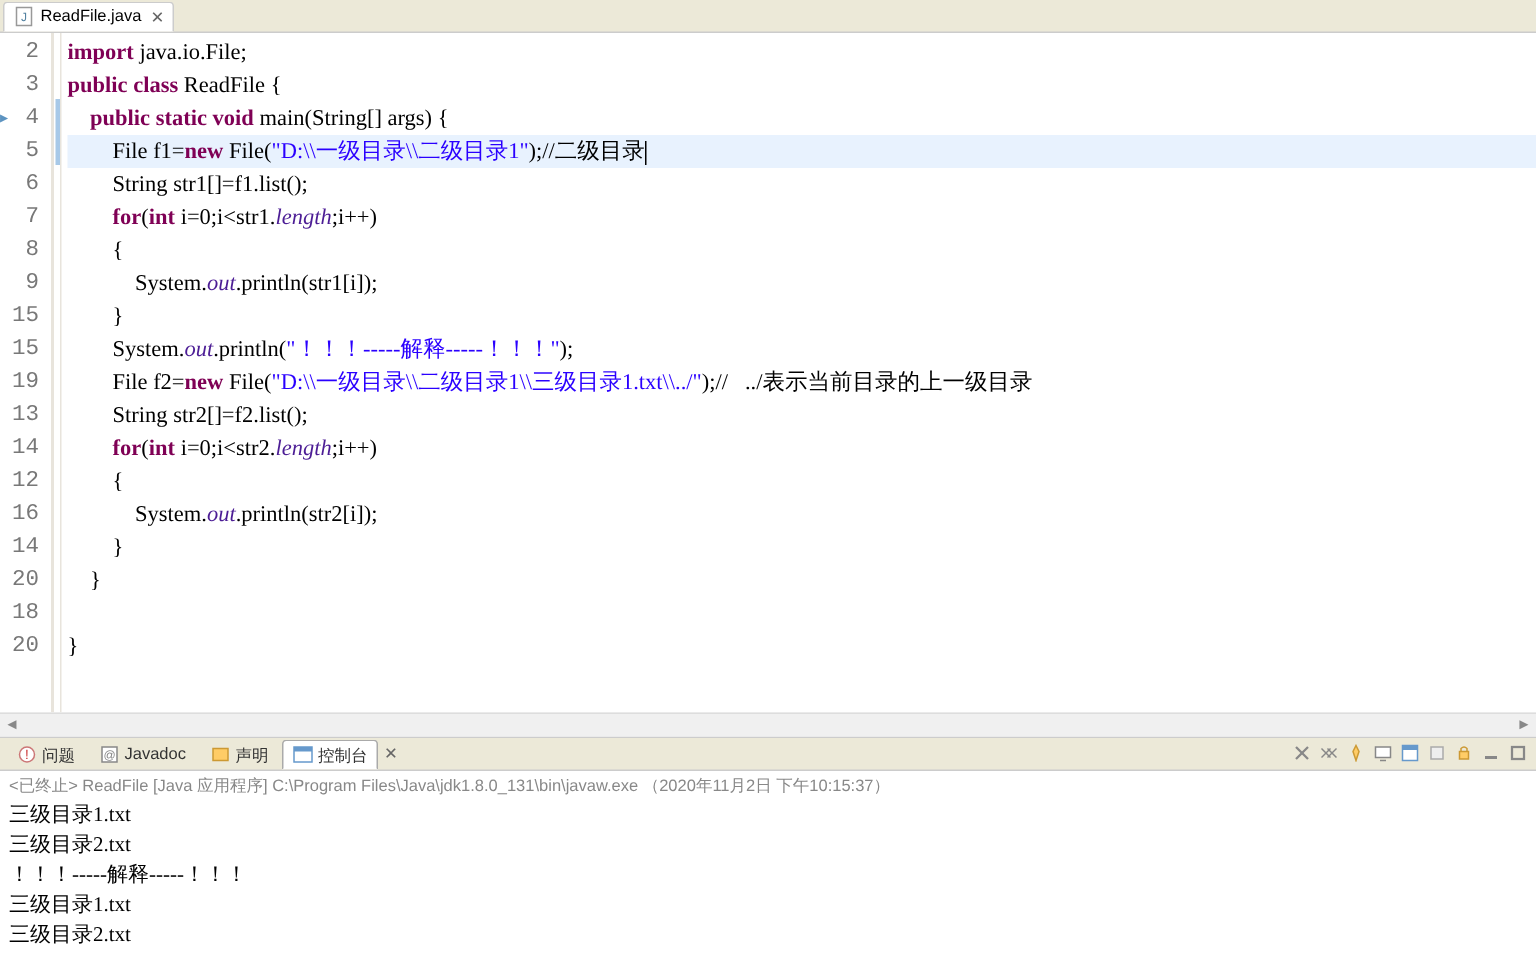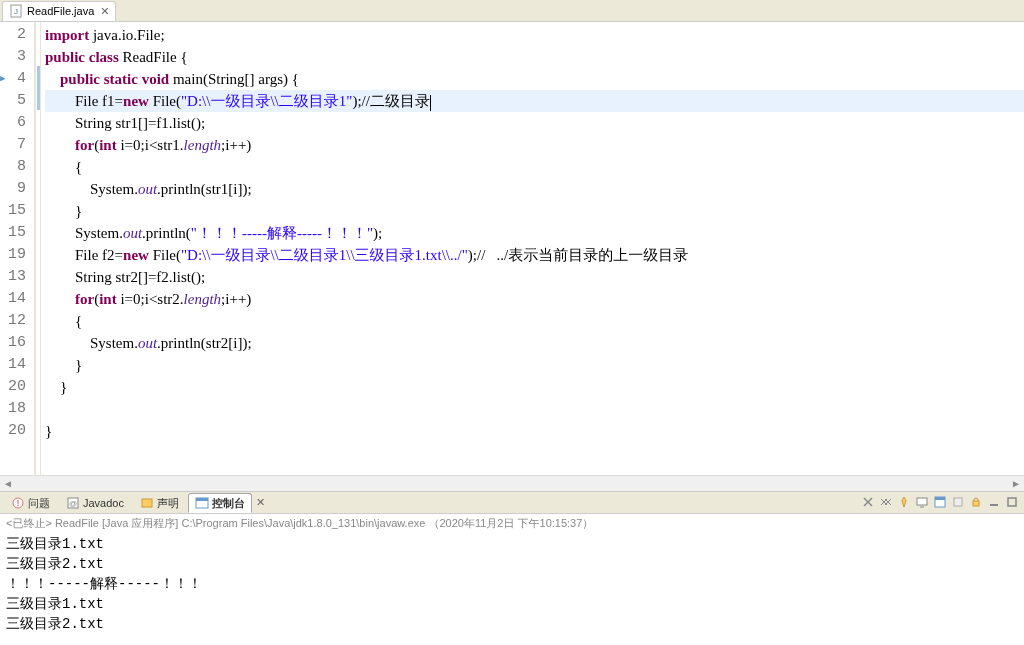--- a/index.html
+++ b/index.html
@@ -161,21 +161,20 @@
       cursor: pointer;
       border: 1px solid transparent;
       margin-right: 2px;
       color: #333;
     }
     .panel-tab.active {
       background: #fff;
       border: 1px solid #aaa;
       border-bottom: 1px solid #fff;
       border-radius: 3px 3px 0 0;
-      font-weight: bold;
     }
     .panel-tab-icon {
       width: 14px;
       height: 14px;
       margin-right: 3px;
       display: inline-flex;
       align-items: center;
       justify-content: center;
     }
     .panel-toolbar {
@@ -197,21 +196,21 @@
     .console-status {
       font-size: 11px;
       color: #888;
       padding: 2px 6px;
       height: 18px;
       display: flex;
       align-items: center;
     }
     .console-output {
       flex: 1;
-      font-family: Liberation Mono, monospace;
+      font-family: Liberation Serif, serif;
       font-size: 14px;
       line-height: 20px;
       padding: 2px 6px;
       white-space: pre;
       overflow: auto;
       color: #000;
     }
     .console-line {
       height: 20px;
     }

